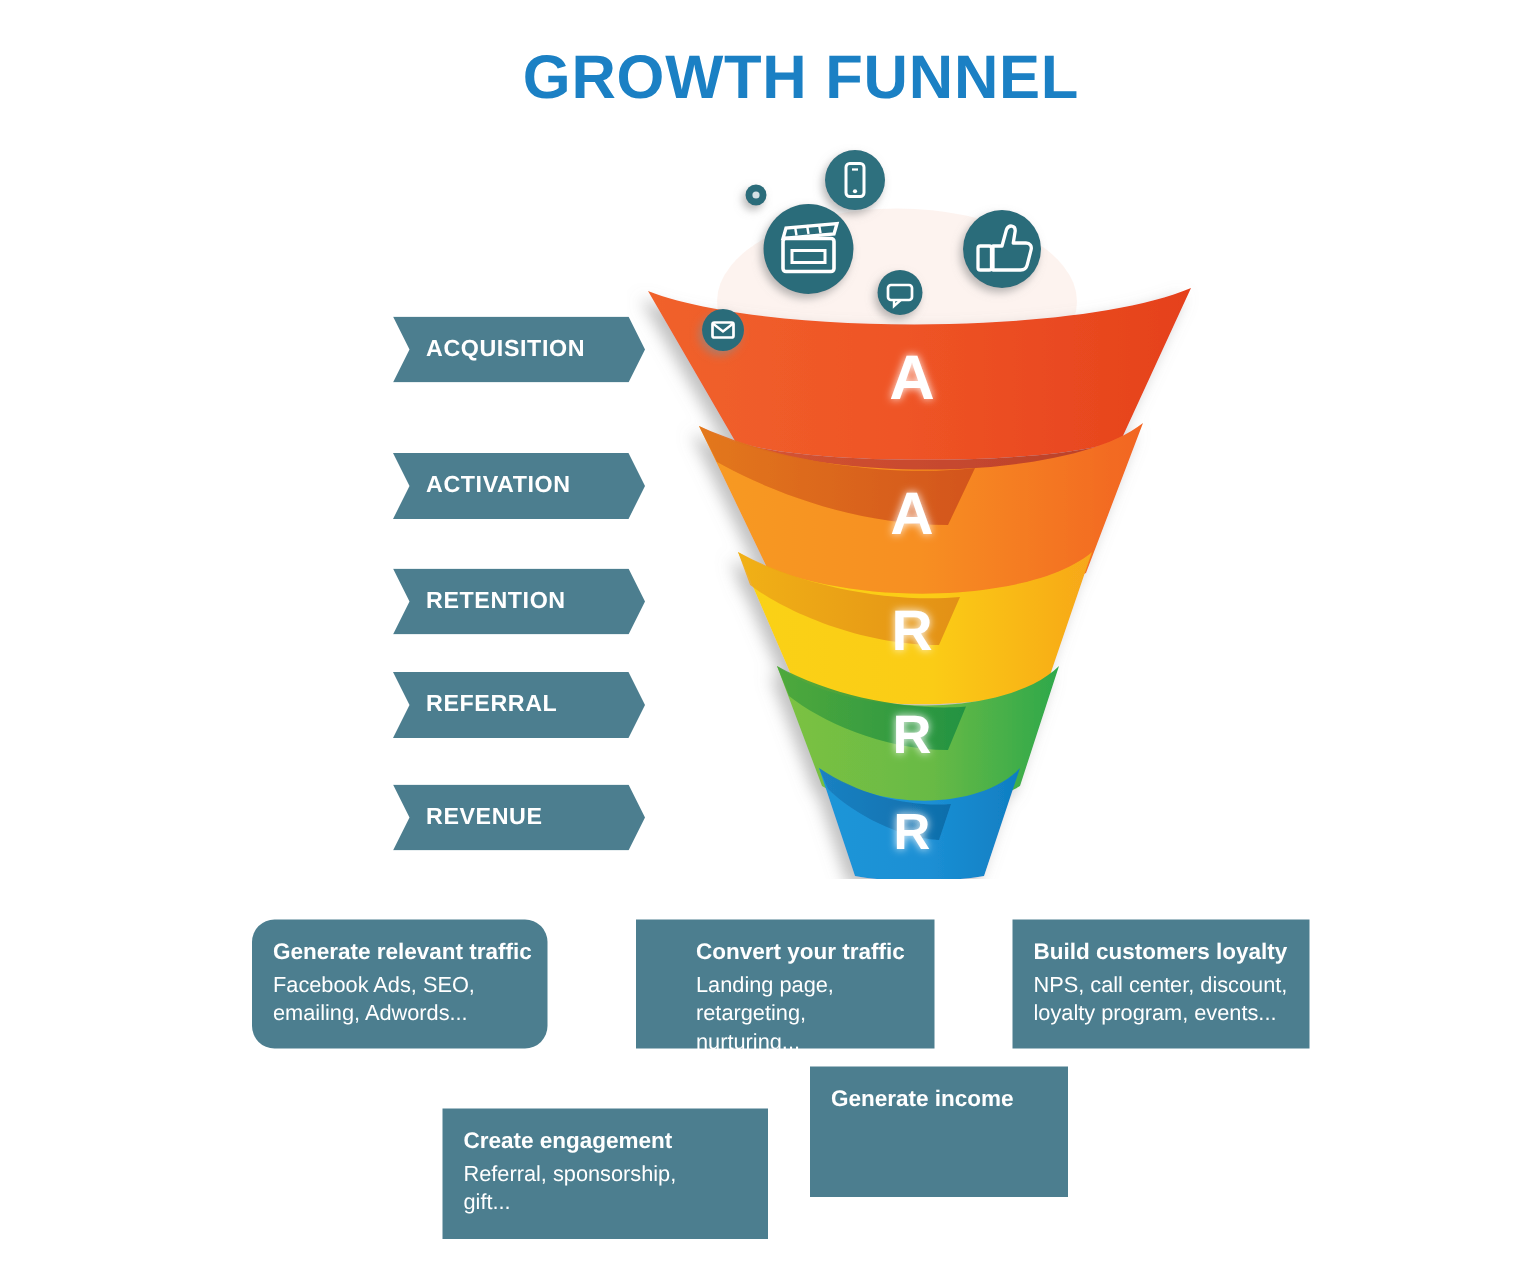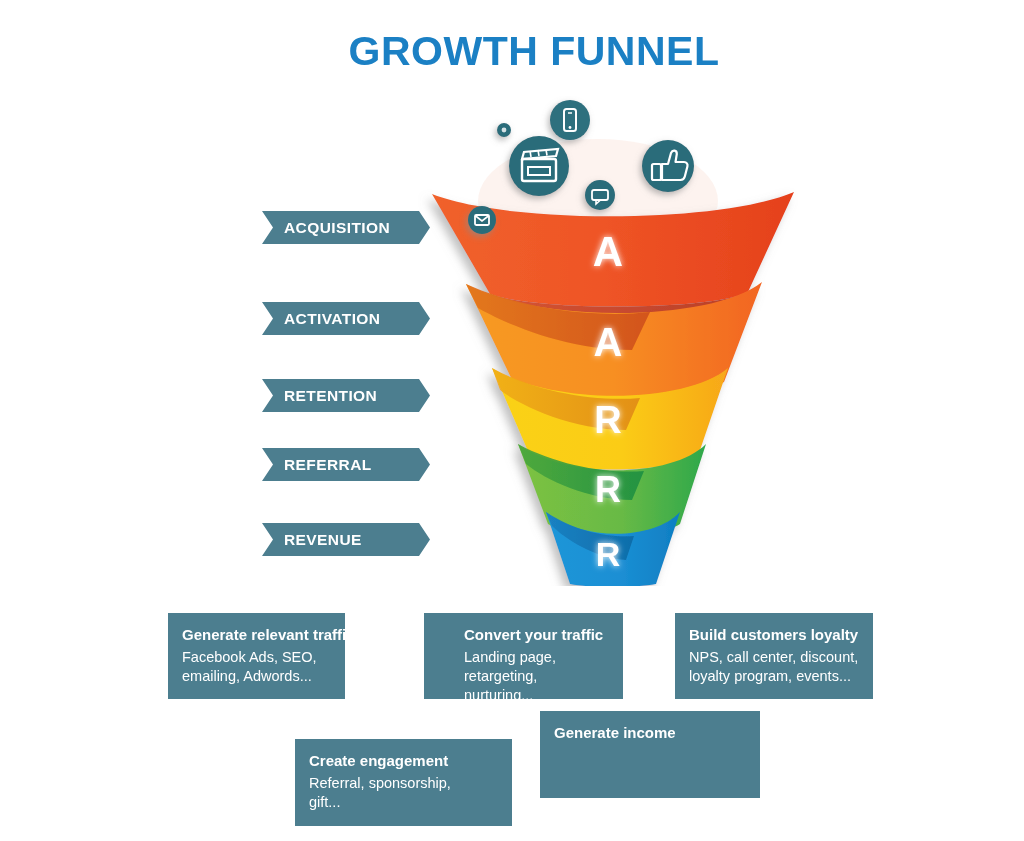--- a/index.html
+++ b/index.html
@@ -16,21 +16,21 @@
     text-align:center;
     font-size:41px;font-weight:bold;letter-spacing:.5px;
     color:#1b80c4;
     font-family:"Liberation Sans","DejaVu Sans",sans-serif;
     padding-left:44px;
   }
 
   
   .banner{
     position:absolute;
-    width:168px;height:33px;
+    width:168px;height:44px;
     background:#4c7e8f;
     display:flex;align-items:center;
     -webkit-clip-path:polygon(0 0, 157px 0, 168px 50%, 157px 100%, 0 100%, 11px 50%);
     clip-path:polygon(0 0, 157px 0, 168px 50%, 157px 100%, 0 100%, 11px 50%);
   }
   .banner .banner-label{
     color:#ffffff;font-weight:bold;font-size:15.5px;
     letter-spacing:.4px;padding-left:22px;white-space:nowrap;
   }
 
@@ -208,37 +208,37 @@
         </g>
 
         <g>
           <circle cx="86" cy="34" r="7" fill="#2b6c7a"></circle>
           <circle cx="86" cy="34" r="2.4" fill="#ffffff" opacity=".8"></circle>
         </g>
       </g>
     </svg>
   </div>
 
-  <div class="card" style="left:168px;top:613px;width:177px;height:86px;">
+  <div class="card" style="left:168px;top:613px;width:197px;height:86px;border-radius:15px;">
     <div class="card-title">Generate relevant traffic</div>
     <div class="card-body">Facebook Ads, SEO,<br>emailing, Adwords...</div>
   </div>
 
   <div class="card" style="left:424px;top:613px;width:199px;height:86px;padding-left:40px;">
     <div class="card-title">Convert your traffic</div>
     <div class="card-body">Landing page, retargeting,<br>nurturing...</div>
   </div>
 
   <div class="card" style="left:659px;top:613px;width:198px;height:86px;margin-left:16px;">
     <div class="card-title">Build customers loyalty</div>
     <div class="card-body">NPS, call center, discount,<br>loyalty program, events...</div>
   </div>
 
   <div class="card" style="left:295px;top:739px;width:217px;height:87px;">
     <div class="card-title">Create engagement</div>
     <div class="card-body">Referral, sponsorship,<br>gift...</div>
   </div>
 
-  <div class="card" style="left:540px;top:711px;width:220px;height:87px;">
+  <div class="card" style="left:540px;top:711px;width:172px;height:87px;">
     <div class="card-title">Generate income</div>
   </div>
 
 </div>
 
 </body></html>

